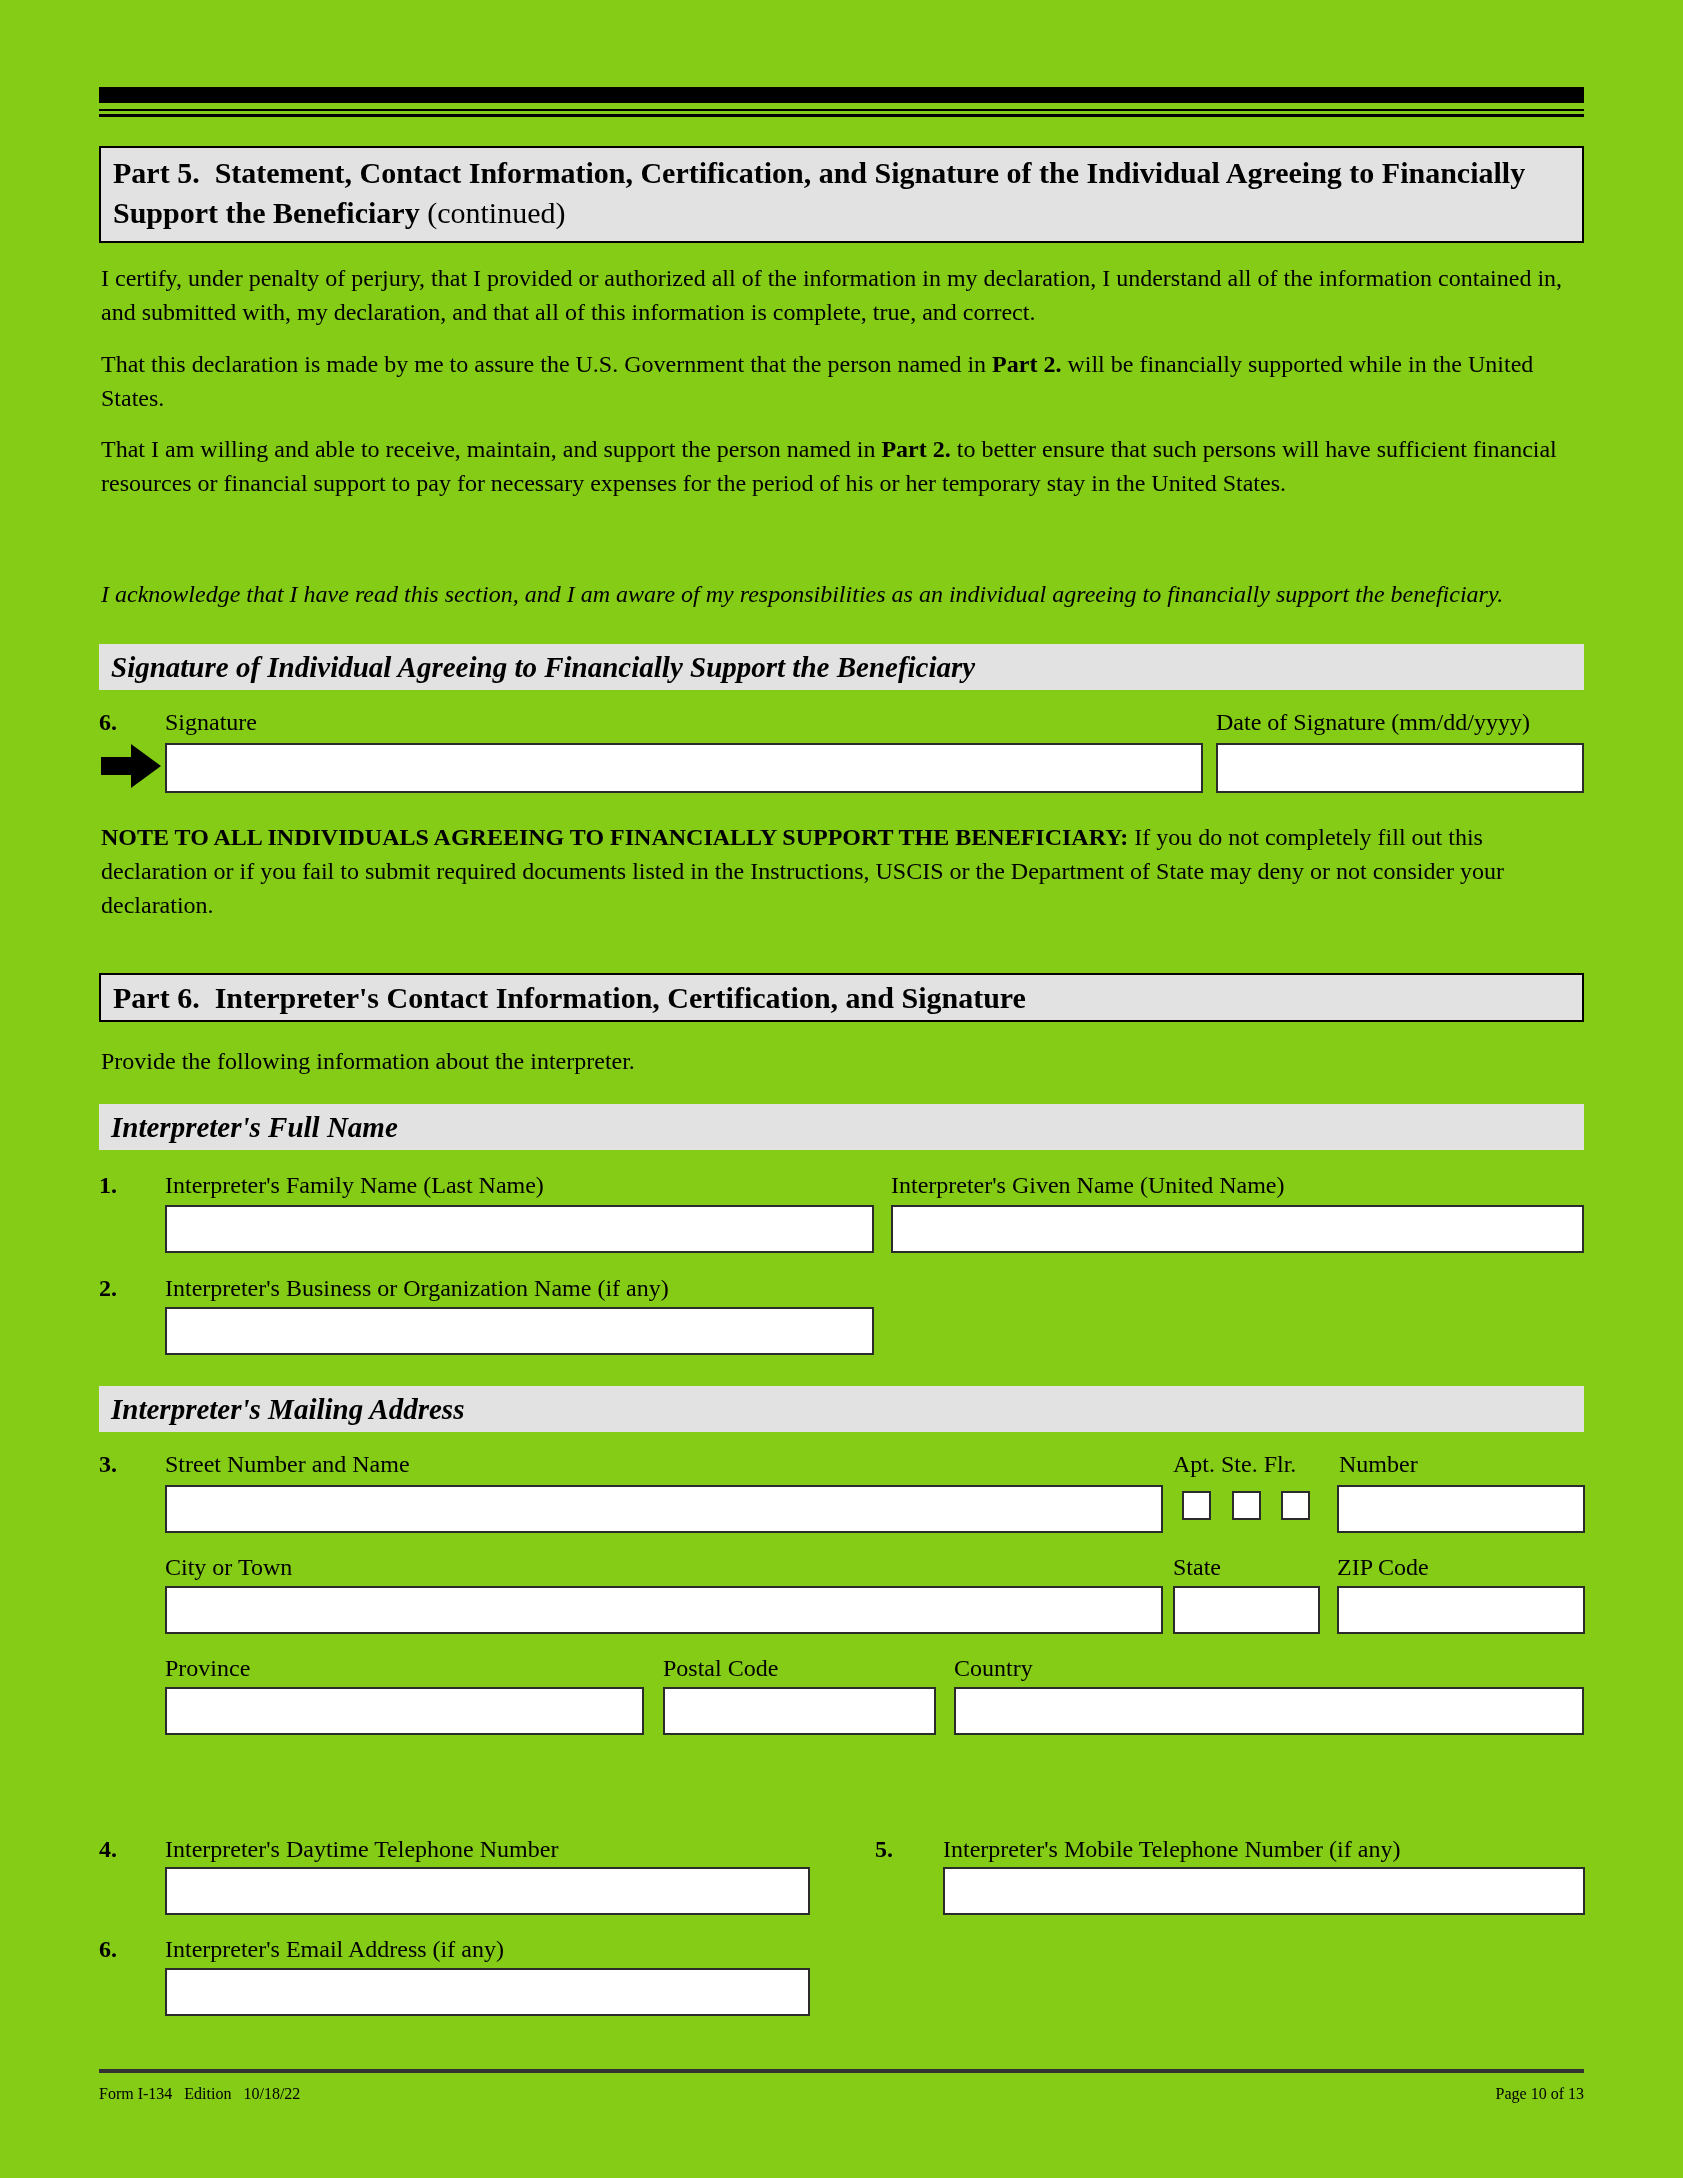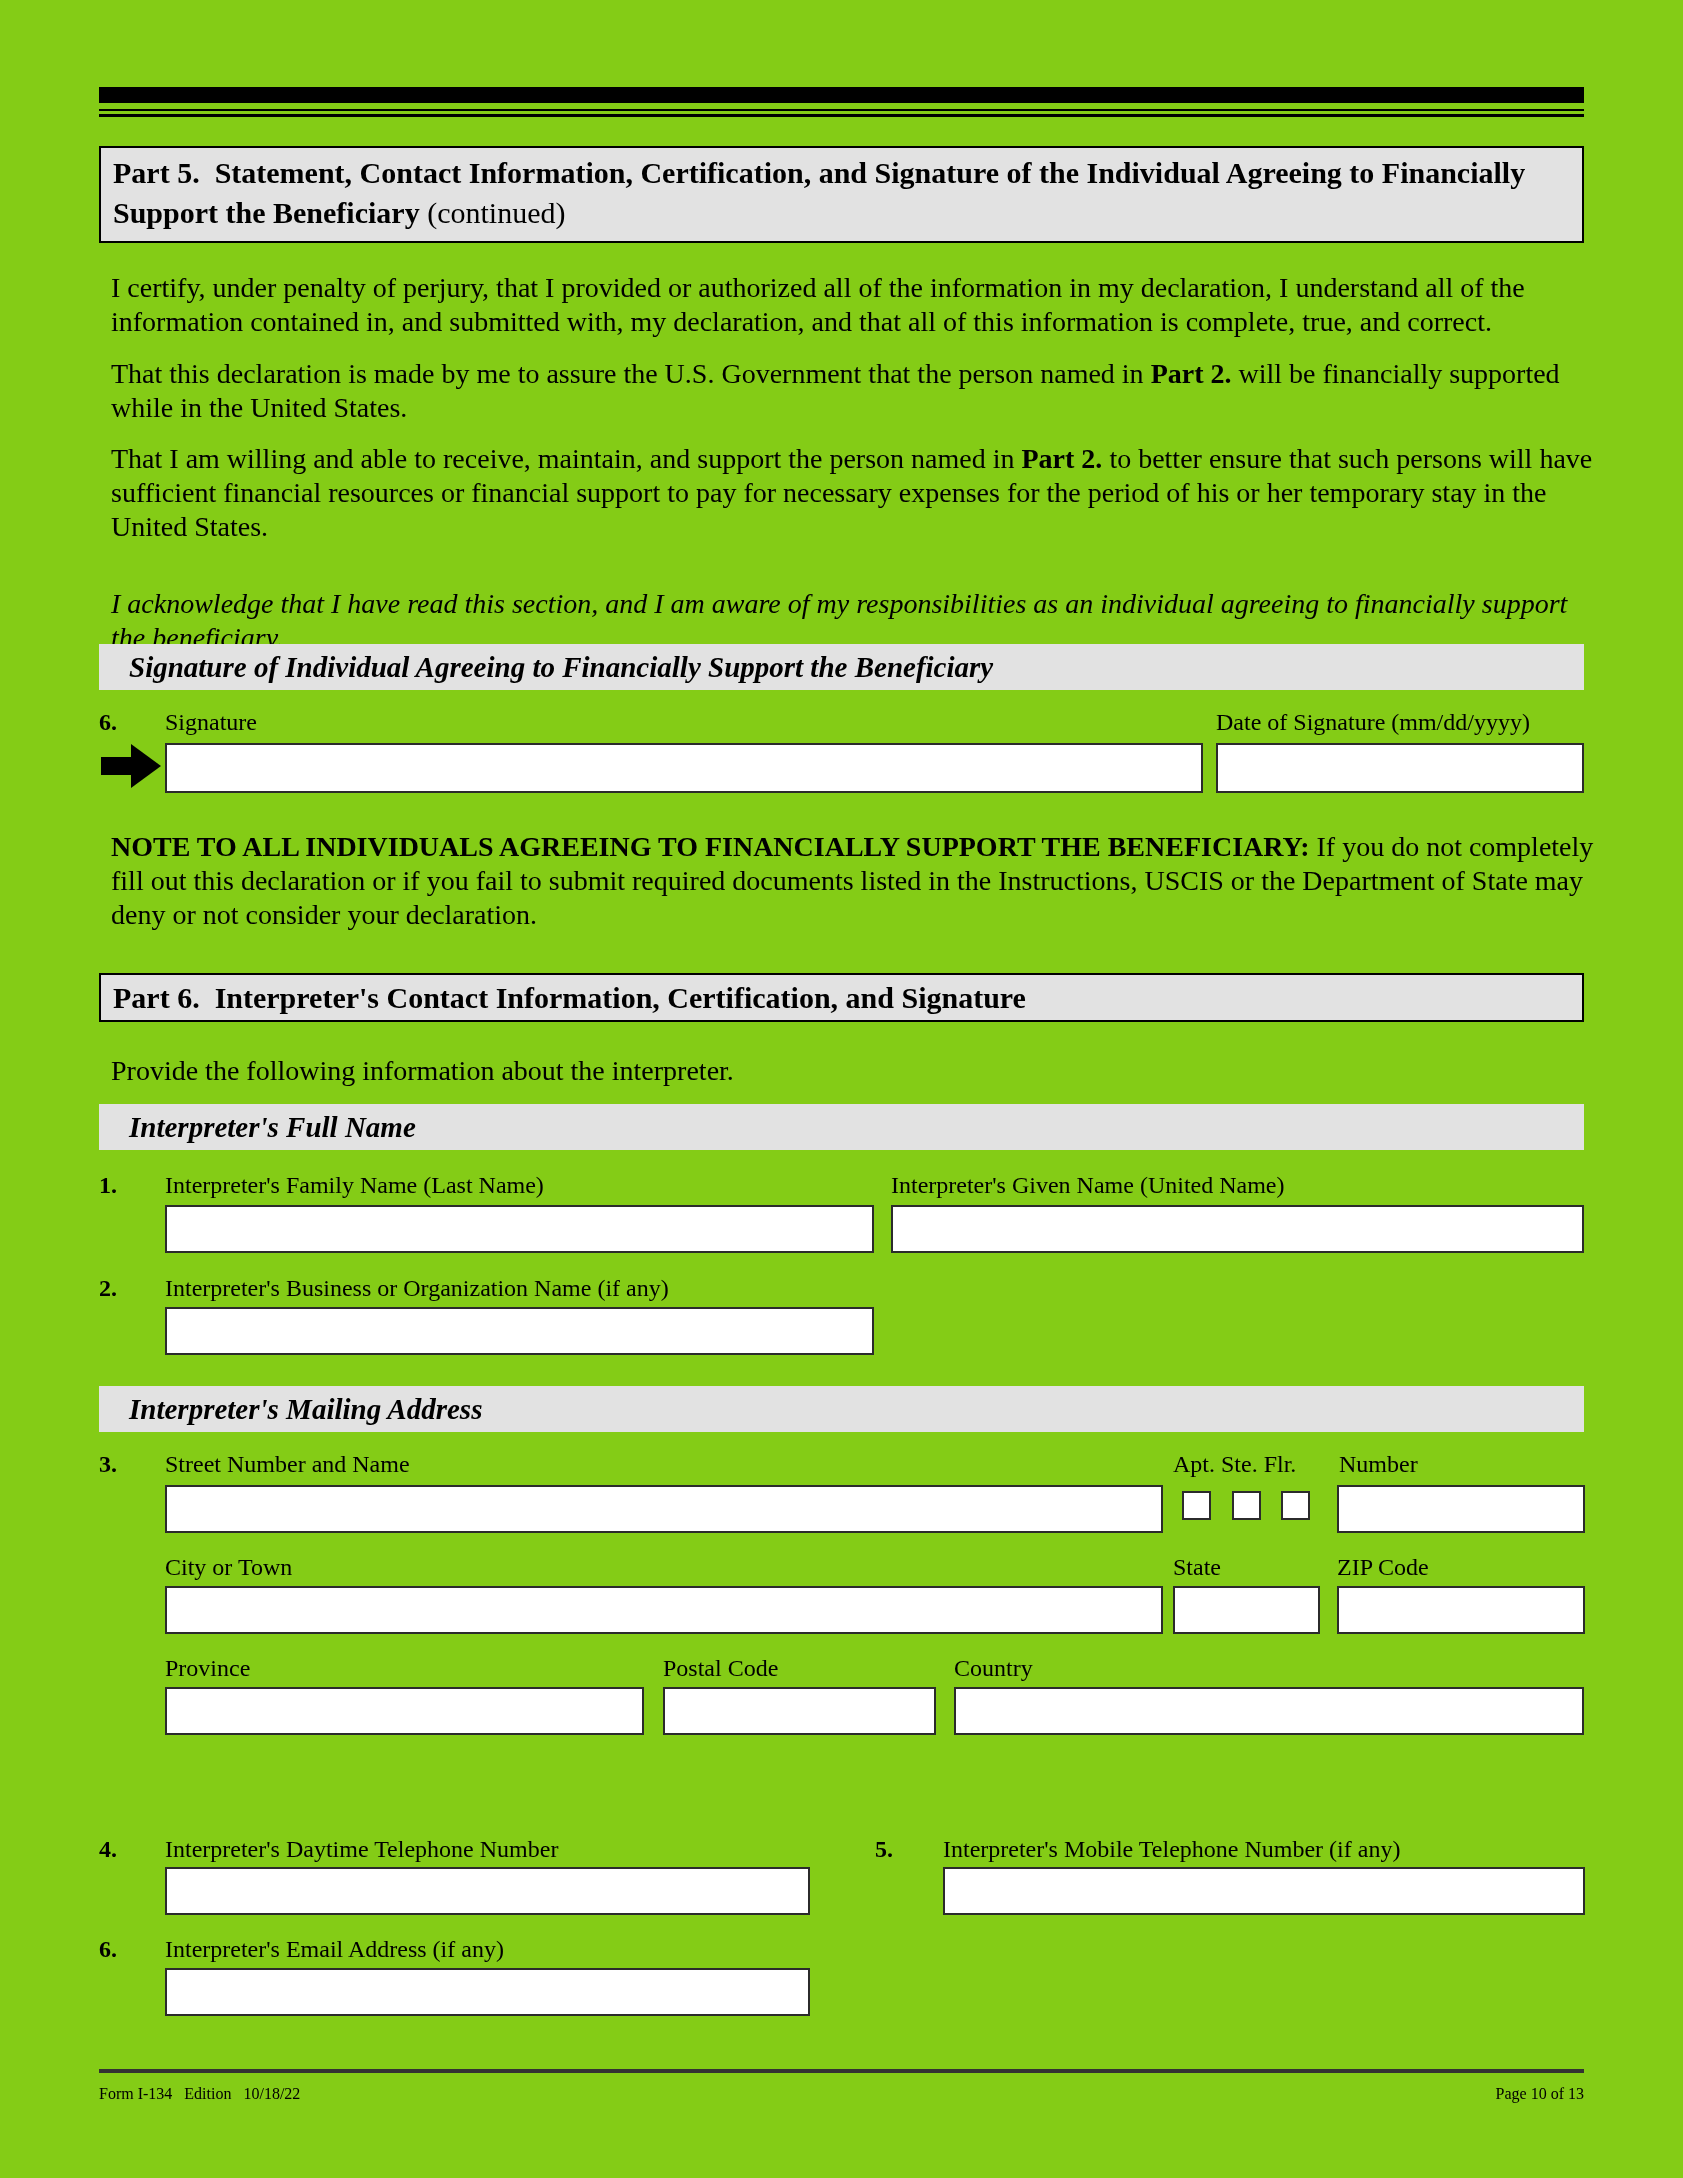--- a/index.html
+++ b/index.html
@@ -21,24 +21,24 @@
     line-height:40px;
     padding:5px 12px;
     white-space:pre-wrap;
   }
   .partbox .normal{font-weight:normal;}
   .graybar{
     background:#e2e2e2;
     box-sizing:border-box;
     font-size:29px;font-weight:bold;font-style:italic;
     display:flex;align-items:center;
-    padding-left:30px;
+    padding-left:12px;
     white-space:pre-wrap;
   }
-  .para{font-size:28px;line-height:34px;margin:12px;}
+  .para{font-size:24px;line-height:34px;margin:2px;}
   .para b{font-weight:bold;}
   .num{font-size:24px;font-weight:bold;}
   .lbl{font-size:24px;white-space:pre;}
   .fbox{
     border:2px solid #2b2b2b;background:#fff;
     box-sizing:border-box;
     font-family:"Liberation Serif", serif;
     font-size:24px;padding:0 8px;
     outline:none;
   }

